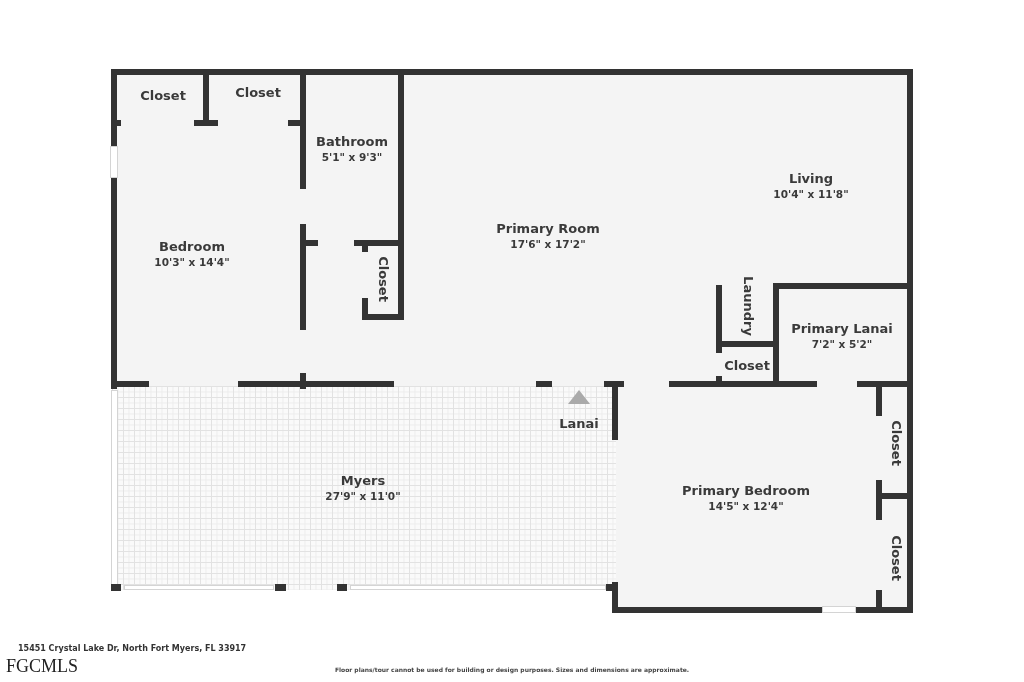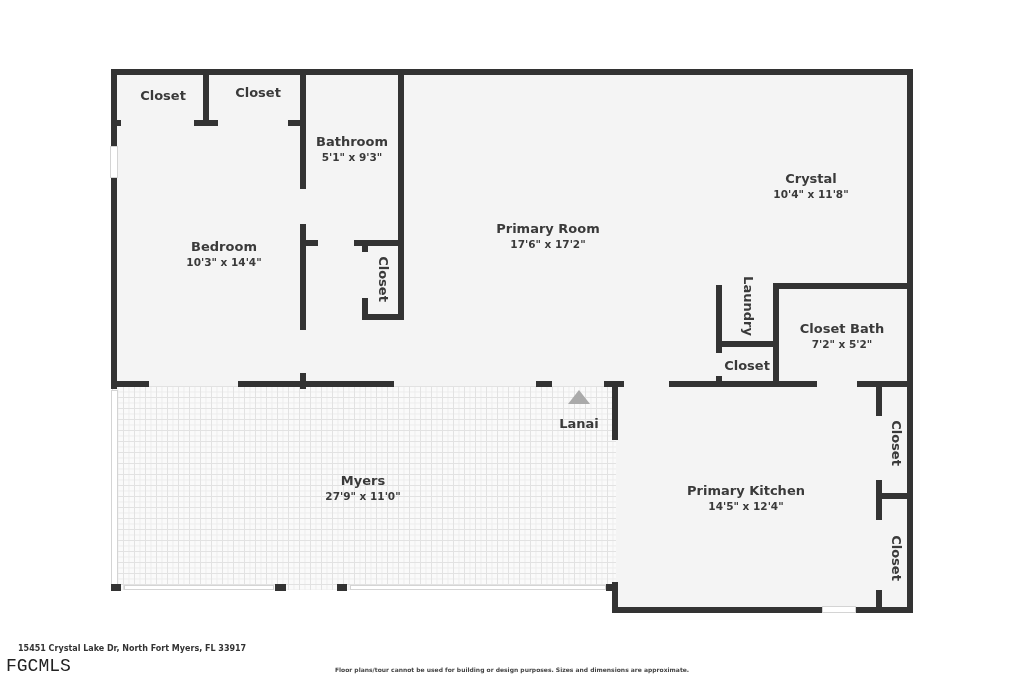--- a/index.html
+++ b/index.html
@@ -15,21 +15,21 @@
     background-size: 11px 11px, 11px 11px, 5.5px 5.5px, 5.5px 5.5px;
   }
   .w { position:absolute; background:#333333; }
   .op { position:absolute; background:#ffffff; border:1px solid #d4d4d4; box-sizing:border-box; }
   .lbl { position:absolute; text-align:center; color:#3a3a3a; transform:translate(-50%,-50%); white-space:nowrap; }
   .lbl .name { font-weight:bold; font-size:13px; display:block; }
   .lbl .dim { font-weight:bold; font-size:10.5px; display:block; margin-top:2px; }
   .vert { transform:translate(-50%,-50%) rotate(90deg); }
   .entry-arrow { position:absolute; width:0; height:0; border-left:11px solid transparent; border-right:11px solid transparent; border-bottom:14px solid #aaaaaa; }
   .footer-addr { position:absolute; left:18px; top:644px; font-size:8px; font-weight:bold; color:#333; }
-  .footer-logo { position:absolute; left:6px; top:656px; font-size:18px; color:#222; letter-spacing:0px; font-family:Liberation Mono, monospace; }
+  .footer-logo { position:absolute; left:6px; top:656px; font-size:18px; color:#222; letter-spacing:0px; font-family:Liberation Serif, serif; }
   .footer-disc { position:absolute; left:512px; top:666px; transform:translateX(-50%); font-size:6px; font-weight:bold; color:#444; white-space:nowrap; }
 </style>
 </head>
 <body>
 
 <div class="room" style="left:112px;top:70px;width:800px;height:316px;"></div>
 <div class="lanai" style="left:112px;top:386px;width:504px;height:204px;"></div>
 <div class="room" style="left:616px;top:386px;width:296px;height:226px;"></div>
 
 <div class="w" style="left:111px;top:69px;width:802px;height:6px;"></div>
@@ -87,51 +87,51 @@
 <div class="lbl" style="left:163px;top:95px;">
     <span class="name">Closet</span>
   </div>
 <div class="lbl" style="left:258px;top:92px;">
     <span class="name">Closet</span>
   </div>
 <div class="lbl" style="left:352px;top:148px;">
     <span class="name">Bathroom</span>
     <span class="dim">5'1" x 9'3"</span>
   </div>
-<div class="lbl" style="left:224px;top:253px;">
+<div class="lbl" style="left:192px;top:253px;">
     <span class="name">Bedroom</span>
     <span class="dim">10'3" x 14'4"</span>
   </div>
 <div class="lbl vert" style="left:383px;top:279px;">
     <span class="name">Closet</span>
   </div>
 <div class="lbl" style="left:548px;top:235px;">
     <span class="name">Primary Room</span>
     <span class="dim">17'6" x 17'2"</span>
   </div>
 <div class="lbl" style="left:811px;top:185px;">
-    <span class="name">Crystal</span>
+    <span class="name">Living</span>
     <span class="dim">10'4" x 11'8"</span>
   </div>
 <div class="lbl vert" style="left:748px;top:306px;">
     <span class="name">Laundry</span>
   </div>
 <div class="lbl" style="left:842px;top:335px;">
-    <span class="name">Closet Bath</span>
+    <span class="name">Primary Lanai</span>
     <span class="dim">7'2" x 5'2"</span>
   </div>
 <div class="lbl" style="left:747px;top:365px;">
     <span class="name">Closet</span>
   </div>
 <div class="lbl" style="left:363px;top:487px;">
     <span class="name">Myers</span>
     <span class="dim">27'9" x 11'0"</span>
   </div>
 <div class="lbl" style="left:746px;top:497px;">
-    <span class="name">Primary Kitchen</span>
+    <span class="name">Primary Bedroom</span>
     <span class="dim">14'5" x 12'4"</span>
   </div>
 <div class="lbl vert" style="left:896px;top:443px;">
     <span class="name">Closet</span>
   </div>
 <div class="lbl vert" style="left:896px;top:558px;">
     <span class="name">Closet</span>
   </div>
 
 <div class="entry-arrow" style="left:568px;top:390px;"></div>

